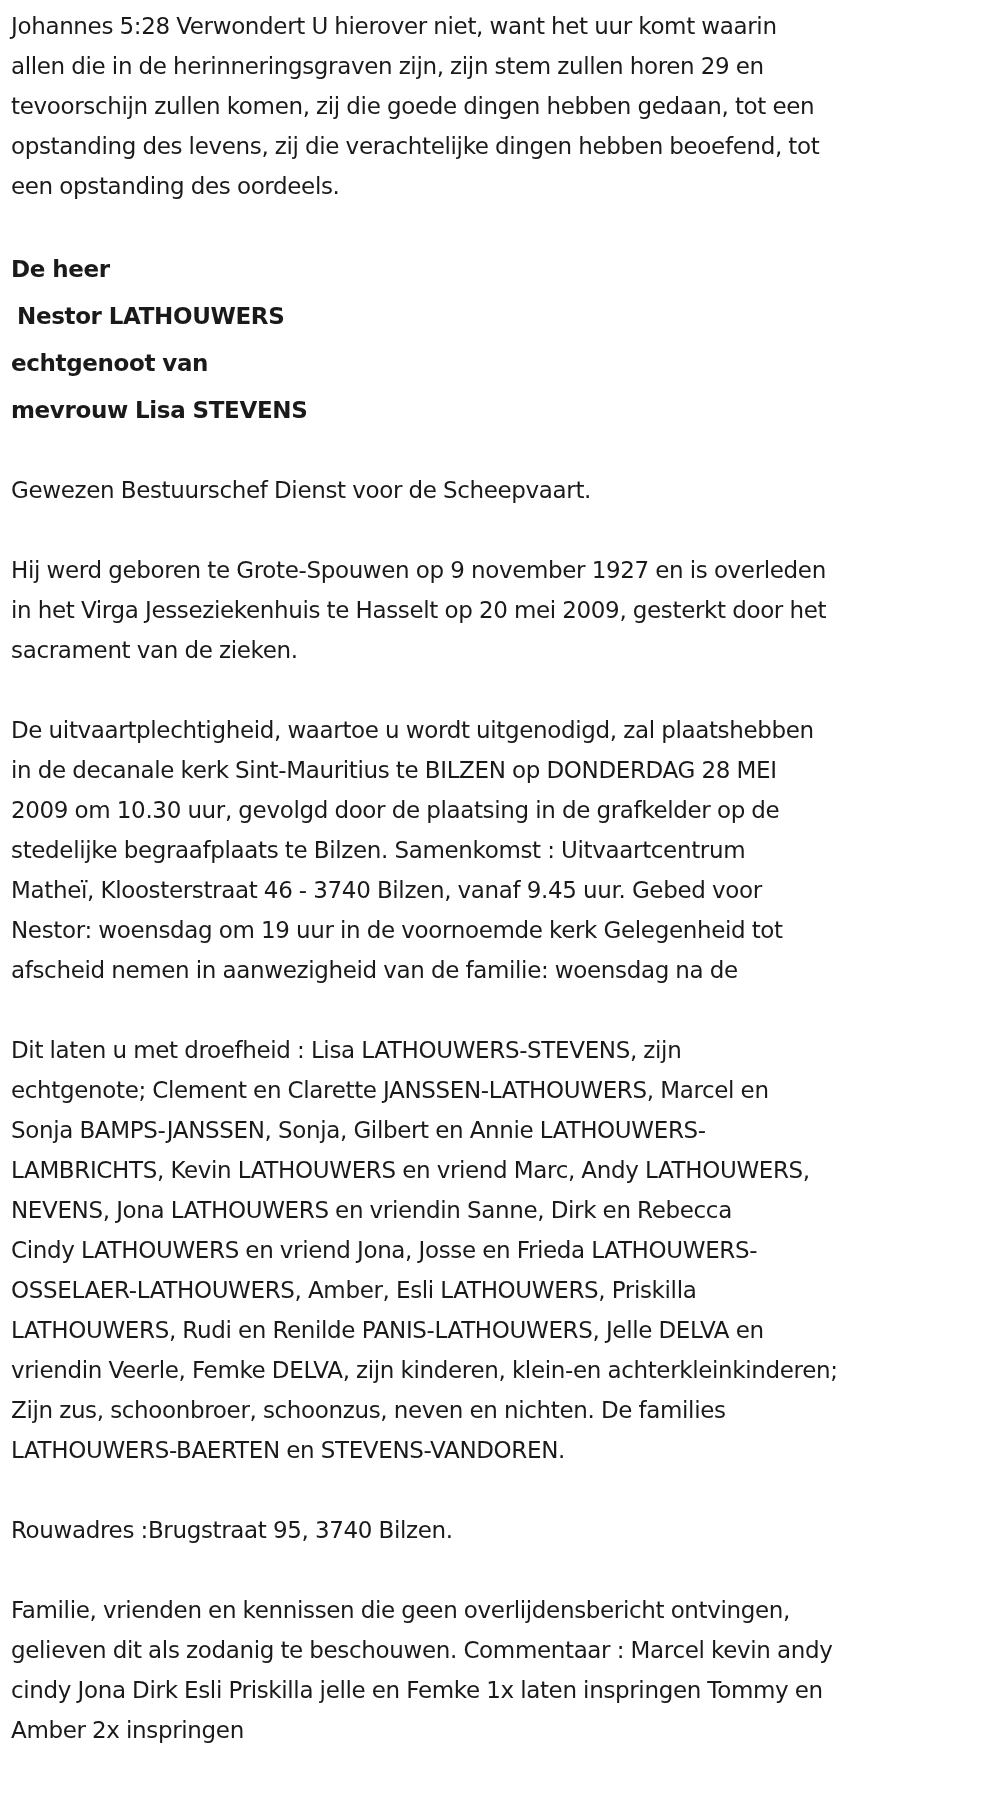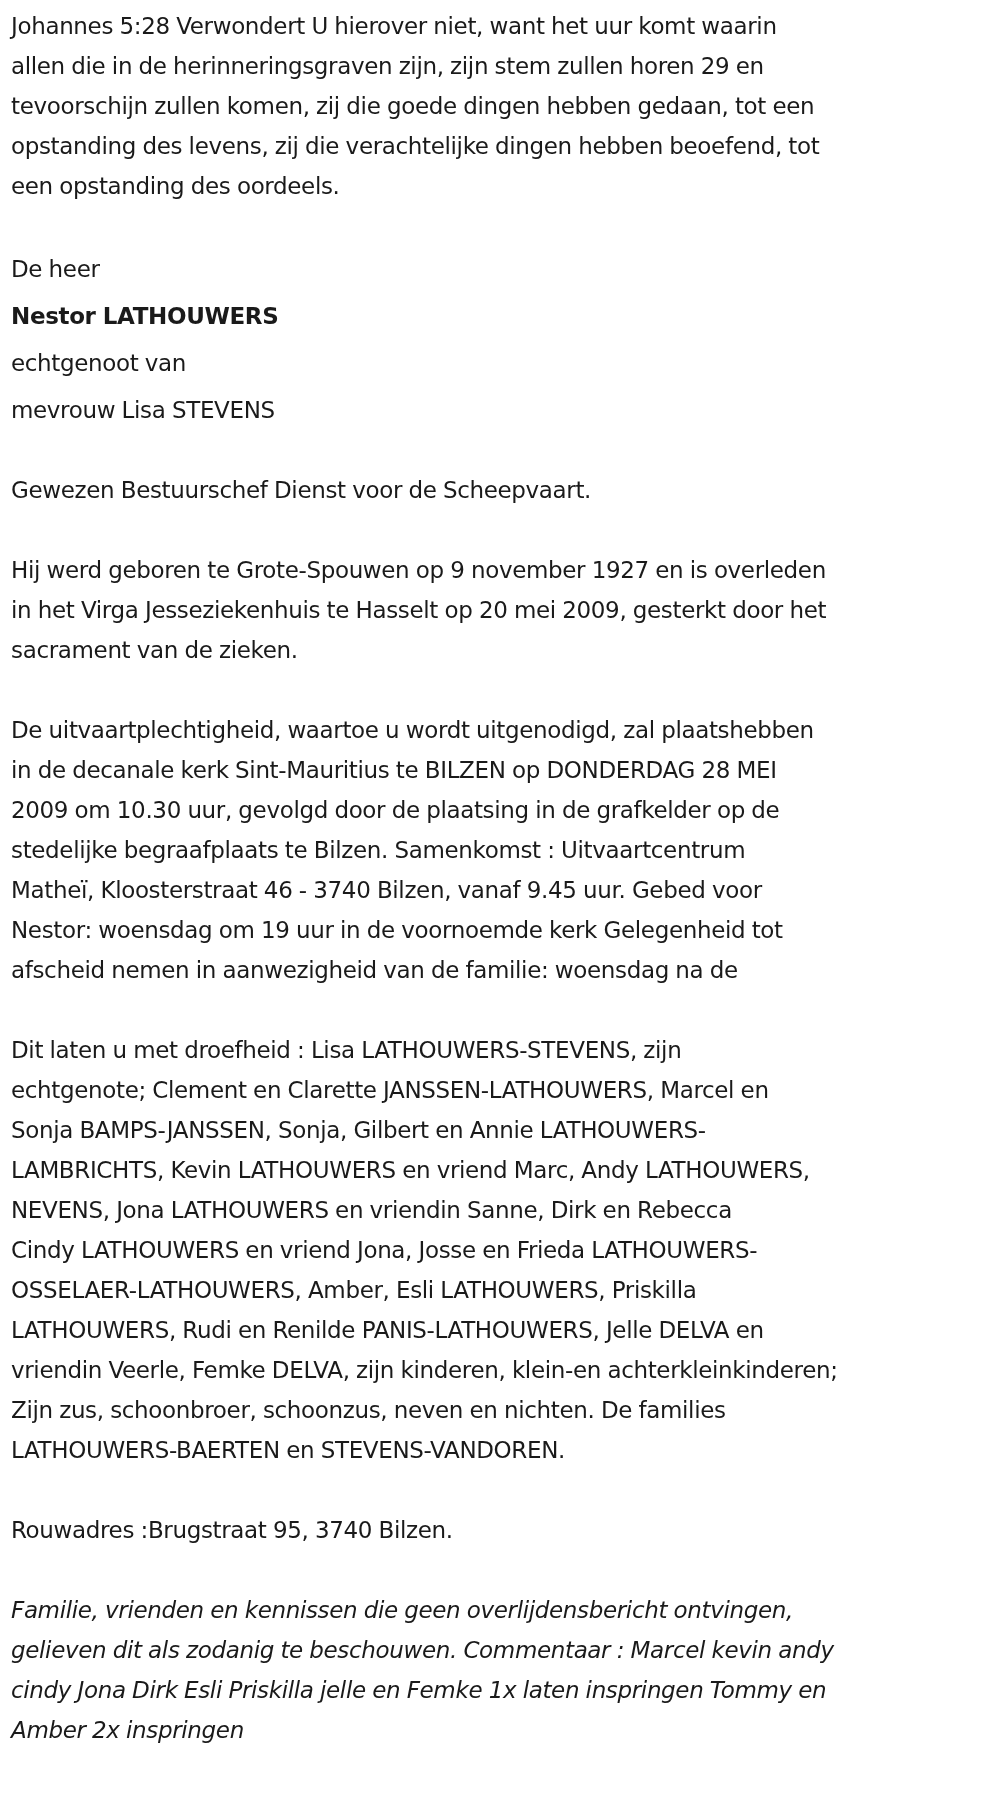--- a/index.html
+++ b/index.html
@@ -32,25 +32,27 @@
       white-space: nowrap;
       letter-spacing: -0.35px;
       word-spacing: -0.5px;
     }
     .name-block {
       margin: 0 0 36px 0;
     }
     .name-block .line {
       line-height: 47px;
       height: 47px;
+      font-weight: bold;
     }
     .bold {
       font-weight: bold;
+      margin-left: 6px;
     }
-    .para.last { margin-bottom: 4px; font-style: italic; }
+    .para.last { margin-bottom: 4px; }
   </style>
 </head>
 <body>
 
 <div class="doc">
 
   <div class="para">
     <span class="line">Johannes 5:28 Verwondert U hierover niet, want het uur komt waarin</span>
     <span class="line">allen die in de herinneringsgraven zijn, zijn stem zullen horen 29 en</span>
     <span class="line">tevoorschijn zullen komen, zij die goede dingen hebben gedaan, tot een</span>

